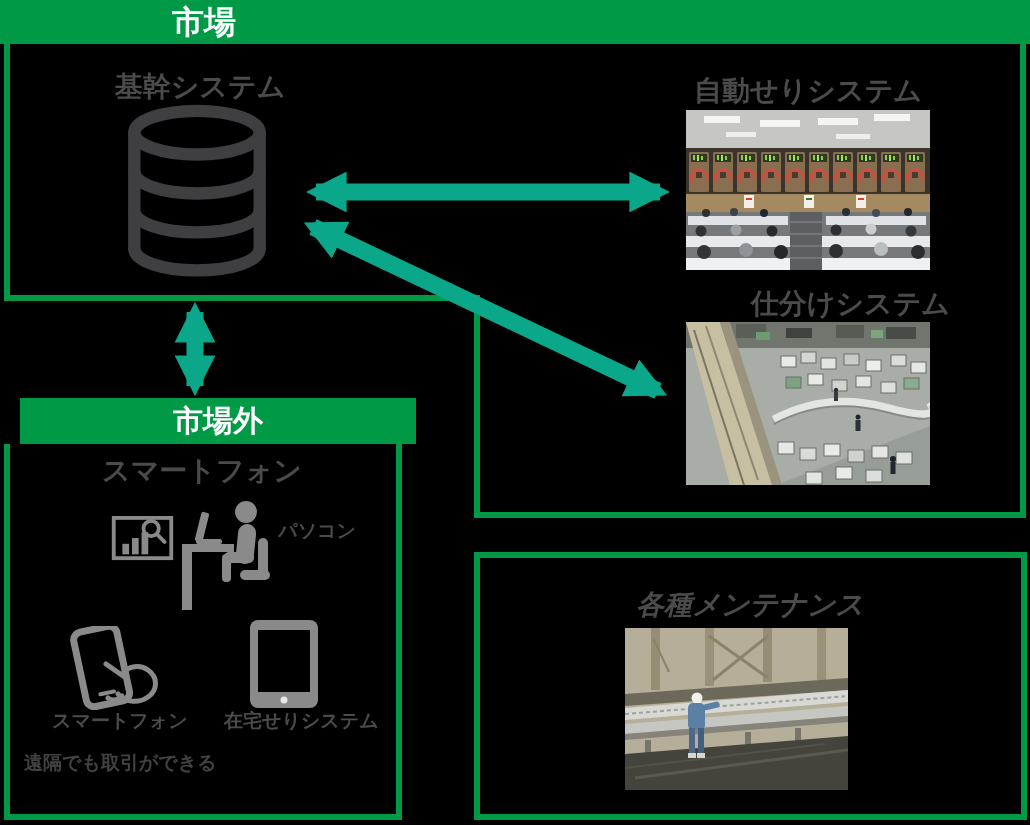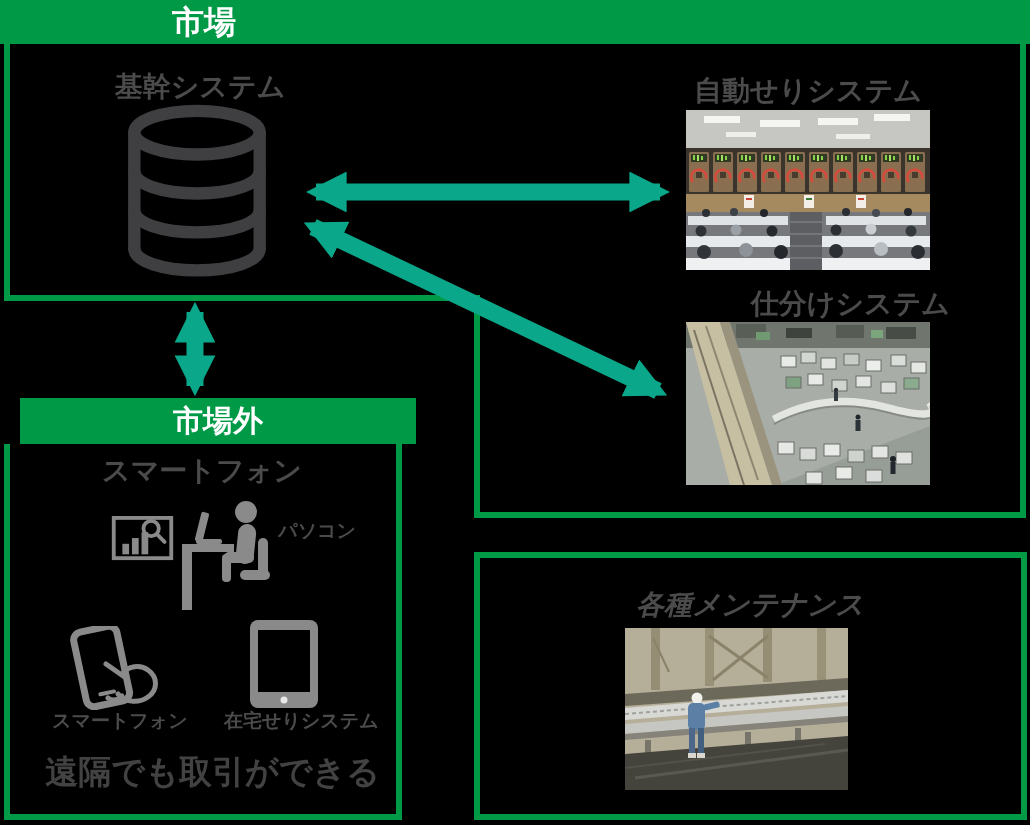--- a/index.html
+++ b/index.html
@@ -40,21 +40,21 @@
   .ob-right{left:396px;top:444px;width:6px;  height:376px;}
   .ob-bot  {left:4px;  top:814px;width:398px;height:6px;}
   .home-label{left:24px;top:452px;width:356px;font-size:28px;}
   .chart-icon{left:111px;top:516px;}
   .person-icon{left:180px;top:500px;}
   .pc-label{left:266px;top:518px;width:90px;text-align:right;}
   .phone-icon{left:64px;top:626px;}
   .phone-label{left:52px;top:708px;width:150px;}
   .tablet-icon{left:248px;top:618px;}
   .tablet-label{left:224px;top:708px;width:156px;}
-  .remote-note{left:24px;top:750px;width:356px;font-size:33px;font-weight:700;color:var(--note);text-align:right;}
+  .remote-note{left:24px;top:750px;width:356px;font-size:19px;font-weight:700;color:var(--note);text-align:left;}
 
   
   .maint-box{left:474px;top:552px;width:553px;height:268px;border:6px solid var(--green);}
   .maint-label{left:610px;top:586px;width:280px;font-size:28px;font-style:italic;}
   .maint-photo{left:625px;top:628px;}
 
   .arrows{left:0;top:0;pointer-events:none;}
   .arrow-line{stroke:var(--teal);stroke-width:17;}
   .arrow-head{fill:var(--teal);}
 </style>

